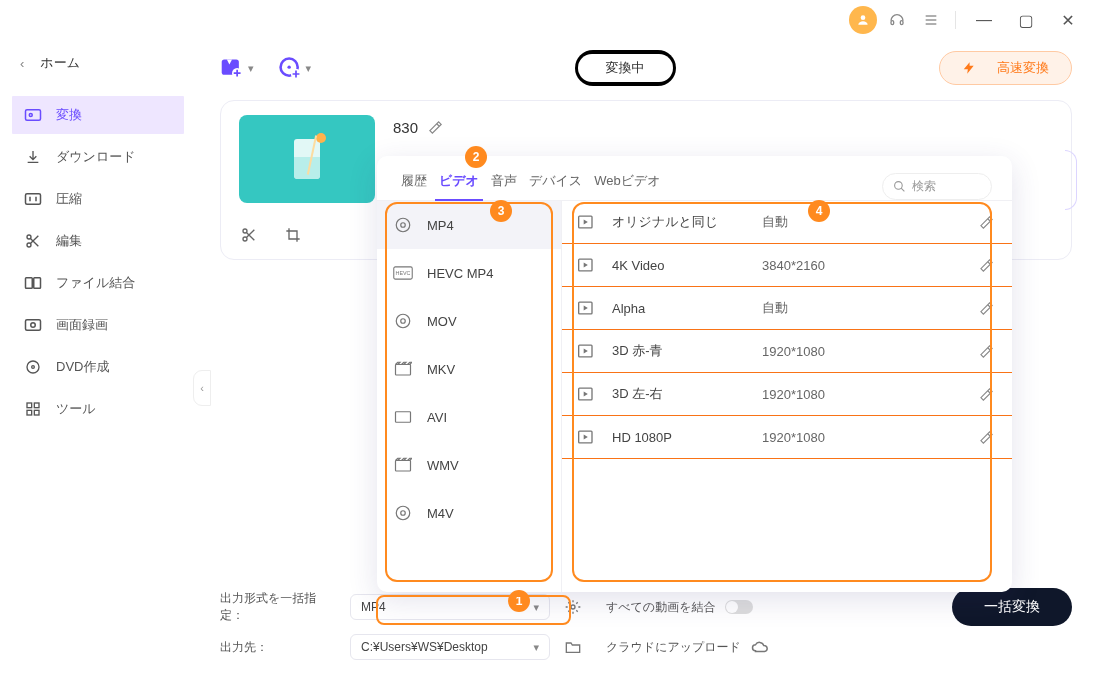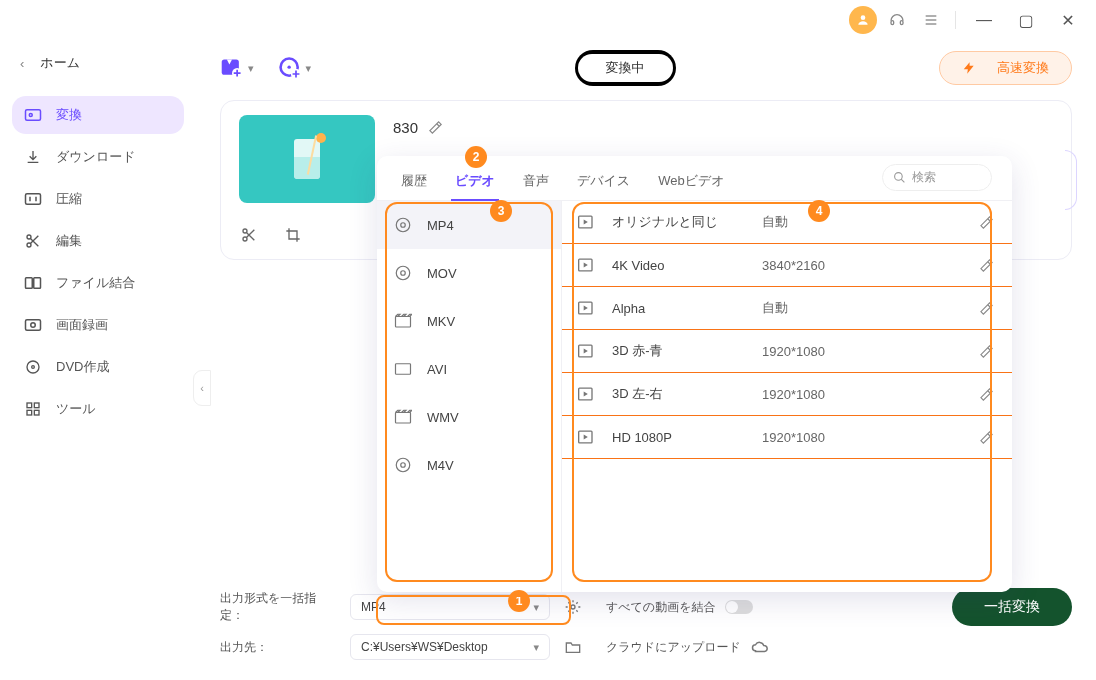--- a/index.html
+++ b/index.html
@@ -6,21 +6,21 @@
 body { width: 1096px; height: 680px; background: #fff; overflow: hidden; position: relative; }
 .titlebar { height: 40px; display: flex; justify-content: flex-end; align-items: center; padding: 0 10px; gap: 6px; }
 .titlebar .ico { width: 28px; height: 28px; display: flex; align-items: center; justify-content: center; border-radius: 50%; cursor: pointer; color: #888; }
 .titlebar .avatar-b { background: #ffb74d; color: #fff; }
 .titlebar .winbtn { width: 36px; height: 28px; cursor: pointer; display: flex; align-items: center; justify-content: center; color: #555; }
 .layout { display: flex; height: 640px; }
 .sidebar { width: 200px; padding: 8px 16px 0 12px; position: relative; }
 .back { display: flex; align-items: center; gap: 16px; padding: 6px 8px; color: #333; font-size: 13px; }
 .back .chev { color: #888; }
 .nav { margin-top: 18px; }
-.nav-item { display: flex; align-items: center; gap: 14px; padding: 10px 12px; border-radius: 14px; color: #555; font-size: 13px; cursor: pointer; margin-bottom: 4px; }
+.nav-item { display: flex; align-items: center; gap: 14px; padding: 10px 12px; border-radius: 1px; color: #555; font-size: 13px; cursor: pointer; margin-bottom: 4px; }
 .nav-item.selected { background: #eee6ff; color: #6a4cff; }
 .nav-item .nicon { width: 18px; height: 18px; display: flex; align-items: center; justify-content: center; }
 .collapse-handle { position: absolute; right: -11px; top: 330px; width: 18px; height: 36px; background: #fff; border: 1px solid #eee; border-radius: 9px 0 0 9px; display: flex; align-items: center; justify-content: center; color: #999; font-size: 11px; cursor: pointer; }
 .main { flex: 1; padding: 10px 24px 16px 20px; display: flex; flex-direction: column; }
 .topactions { display: flex; align-items: center; gap: 10px; margin-bottom: 14px; }
 .addbtn { display: flex; align-items: center; gap: 4px; cursor: pointer; }
 .addbtn .chev2 { color: #888; font-size: 11px; }
 .spacer { flex: 1; }
 .tabpill { display: flex; background: #000000; border-radius: 24px; padding: 3px; height: 36px; align-items: center; }
 .tabpill .tab { padding: 5px 28px; border-radius: 20px; font-size: 13px; color: #666; cursor: pointer; }
@@ -30,21 +30,21 @@
 .card { border: 1px solid #ececf5; border-radius: 14px; padding: 14px 18px; display: flex; gap: 18px; align-items: flex-start; position: relative; }
 .thumb { width: 136px; height: 88px; background: #35c7c1; border-radius: 8px; position: relative; overflow: hidden; display: flex; align-items: center; justify-content: center; }
 .glass { width: 26px; height: 40px; background: #e2f8f6; border-radius: 3px 3px 4px 4px; position: relative; }
 .glass::before { content: ""; position: absolute; bottom: 0; left: 0; right: 0; height: 22px; background: #b8eeea; border-radius: 0 0 3px 3px; }
 .glass::after { content: ""; position: absolute; top: -6px; right: -6px; width: 10px; height: 10px; background: #ffb24d; border-radius: 50%; }
 .thumb .straw { position: absolute; width: 2px; height: 40px; background: #fcdca0; transform: rotate(12deg); left: 72px; top: 20px; }
 .filetitle { display: flex; align-items: center; gap: 10px; font-size: 15px; color: #333; margin-top: 4px; }
 .filetools { display: flex; gap: 24px; margin-top: 22px; color: #666; }
 .filetools span { width: 20px; height: 20px; display: flex; align-items: center; justify-content: center; cursor: pointer; }
 .popup { position: absolute; left: 377px; top: 156px; width: 635px; height: 436px; background: #fff; border-radius: 10px; box-shadow: 0 8px 30px rgba(60,50,120,.14); display: flex; flex-direction: column; overflow: hidden; }
-.popup-tabs { display: flex; align-items: flex-start; padding: 8px 20px 0 20px; border-bottom: 1px solid #f0f0f4; gap: 20px; }
+.popup-tabs { display: flex; align-items: flex-end; padding: 8px 20px 0 20px; border-bottom: 1px solid #f0f0f4; gap: 4px; }
 .popup-tabs .pt { padding: 8px 4px 10px 4px; font-size: 13px; color: #666; cursor: pointer; position: relative; }
 .popup-tabs .pt.act { color: #6a4cff; font-weight: 600; }
 .popup-tabs .pt.act::after { content: ""; position: absolute; left: 0; right: 0; bottom: -1px; height: 2px; background: #6a4cff; }
 .popup-tabs .ptspacer { flex: 1; }
 .searchbox { display: flex; align-items: center; gap: 6px; border: 1px solid #eee; border-radius: 16px; padding: 4px 10px; font-size: 12px; color: #999; min-width: 110px; }
 .popup-body { flex: 1; display: flex; overflow: hidden; }
 .fmt-col { width: 185px; border-right: 1px solid #f0f0f4; overflow: auto; }
 .fmt-row { display: flex; align-items: center; gap: 14px; padding: 14px 16px; cursor: pointer; font-size: 13px; color: #444; }
 .fmt-row.sel { background: #f3f3f8; }
 .fmt-row .fi { width: 20px; height: 20px; display: flex; align-items: center; justify-content: center; color: #777; }
@@ -56,21 +56,21 @@
 .res-row .redit { margin-left: auto; color: #888; }
 .hi { border: 2px solid #ff8a1f; border-radius: 12px; }
 .num-badge { position: absolute; width: 22px; height: 22px; background: #ff8a1f; color: #fff; border-radius: 50%; display: flex; align-items: center; justify-content: center; font-size: 12px; font-weight: 600; }
 .bottom { margin-top: auto; padding-top: 10px; }
 .brow { display: flex; align-items: center; gap: 14px; padding: 4px 0; font-size: 12px; color: #555; }
 .brow .blabel { width: 116px; }
 .brow .sel { width: 200px; border: 1px solid #e6e6ee; border-radius: 6px; padding: 5px 10px; background: #fff; display: flex; justify-content: space-between; align-items: center; color: #444; cursor: pointer; }
 .brow .aux { display: flex; align-items: center; gap: 10px; }
 .toggle { width: 28px; height: 14px; background: #ddd; border-radius: 8px; position: relative; }
 .toggle::after { content: ""; width: 12px; height: 12px; background: #fff; border-radius: 50%; position: absolute; top: 1px; left: 1px; }
-.convertbtn { margin-left: auto; background: #14532d; color: #fff; padding: 10px 32px; border-radius: 20px; font-size: 14px; cursor: pointer; }
+.convertbtn { margin-left: auto; background: #0f172a; color: #fff; padding: 10px 32px; border-radius: 20px; font-size: 14px; cursor: pointer; }
 .cicon { width: 18px; height: 18px; display: flex; align-items: center; justify-content: center; color: #777; }
 svg { display: block; }
 .hi-fmt { position:absolute; left:8px; top:46px; width:168px; height:380px; pointer-events:none; }
 .hi-res { position:absolute; left:195px; top:46px; width:420px; height:380px; pointer-events:none; }
 </style>
 </head>
 <body>
 
 <div class="titlebar">
   <div class="ico avatar-b">
@@ -315,20 +315,29 @@
           <span class="fi">
             <svg width="18" height="18" viewBox="0 0 24 24" fill="none" stroke="currentColor" stroke-width="1.6">
               <circle cx="12" cy="12" r="9"></circle>
               <circle cx="12" cy="12" r="3"></circle>
             </svg>
           </span>
           <span>MP4</span>
         </div>
         <div class="fmt-row">
           <span class="fi">
+            <svg width="20" height="14" viewBox="0 0 26 18" fill="none" stroke="currentColor" stroke-width="1.4">
+              <rect x="1" y="1" width="24" height="16" rx="2"></rect>
+              <text x="13" y="12" font-size="7" text-anchor="middle" fill="currentColor" stroke="none">HEVC</text>
+            </svg>
+          </span>
+          <span>HEVC MP4</span>
+        </div>
+        <div class="fmt-row">
+          <span class="fi">
             <svg width="18" height="18" viewBox="0 0 24 24" fill="none" stroke="currentColor" stroke-width="1.6">
               <circle cx="12" cy="12" r="9"></circle>
               <circle cx="12" cy="12" r="3"></circle>
             </svg>
           </span>
           <span>MOV</span>
         </div>
         <div class="fmt-row">
           <span class="fi">
             <svg width="18" height="16" viewBox="0 0 24 20" fill="none" stroke="currentColor" stroke-width="1.6">

